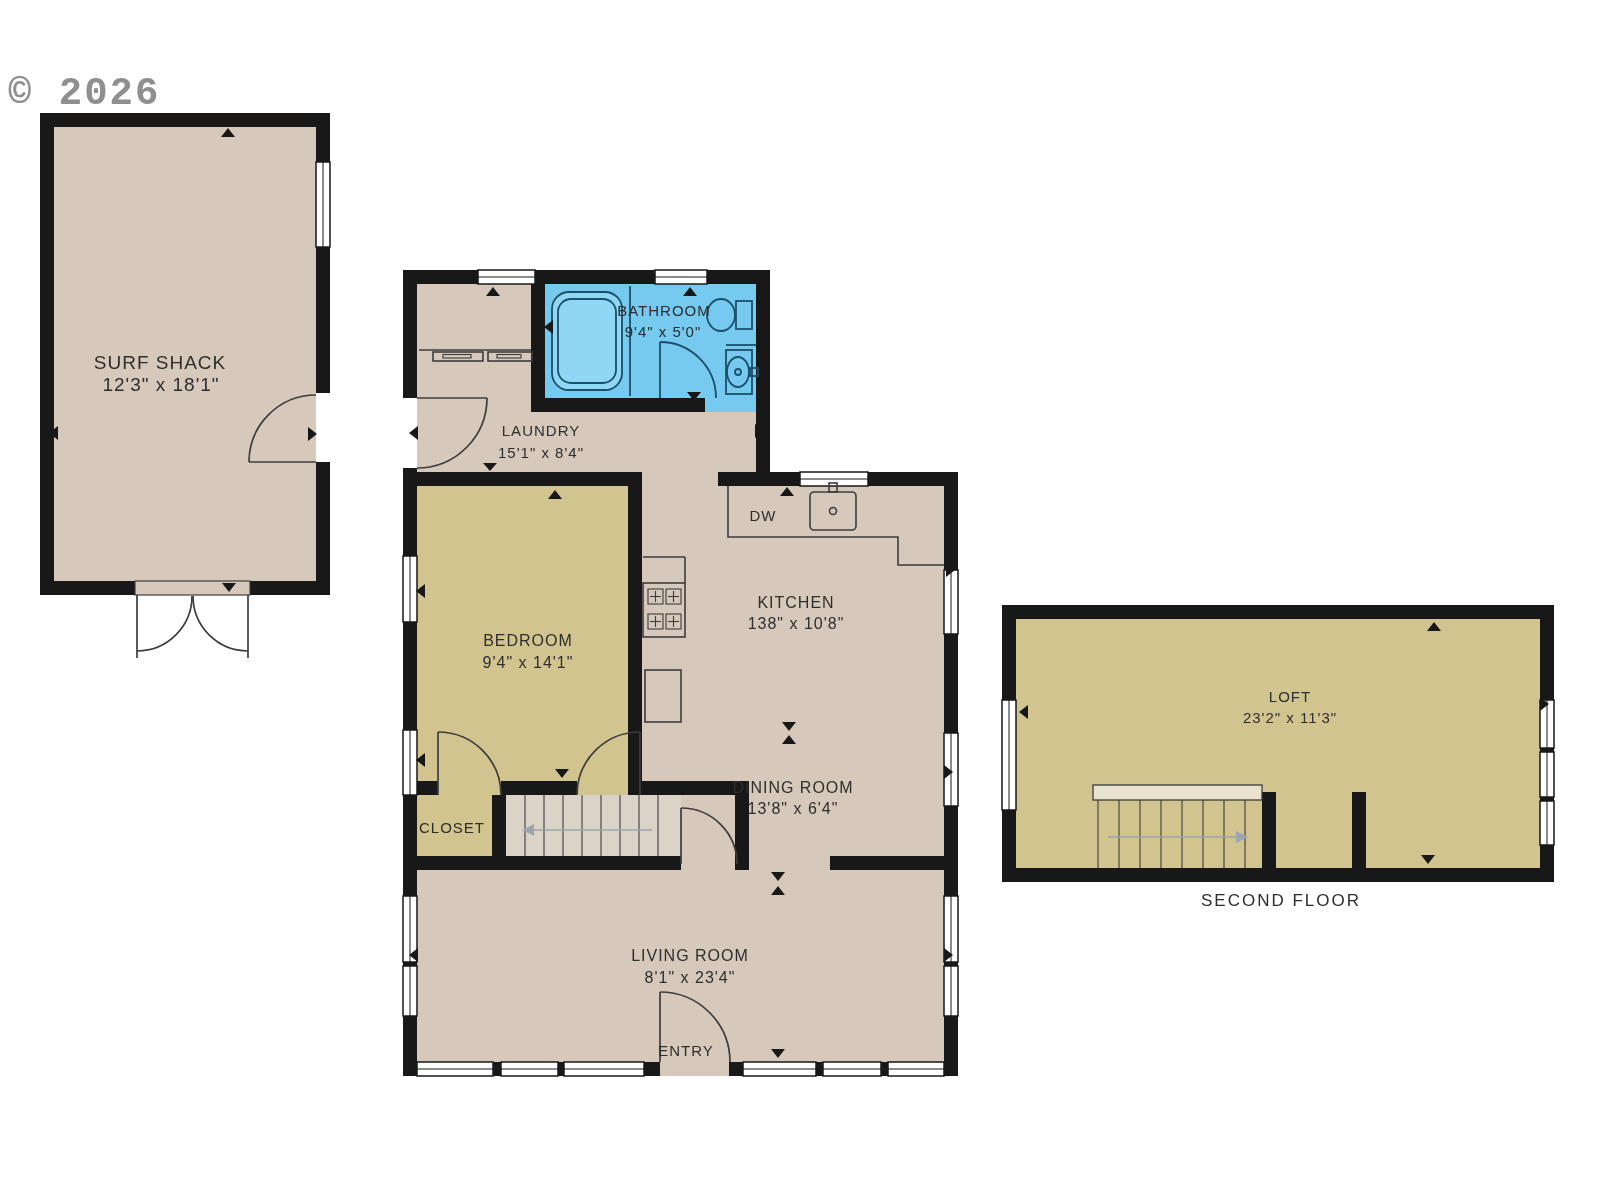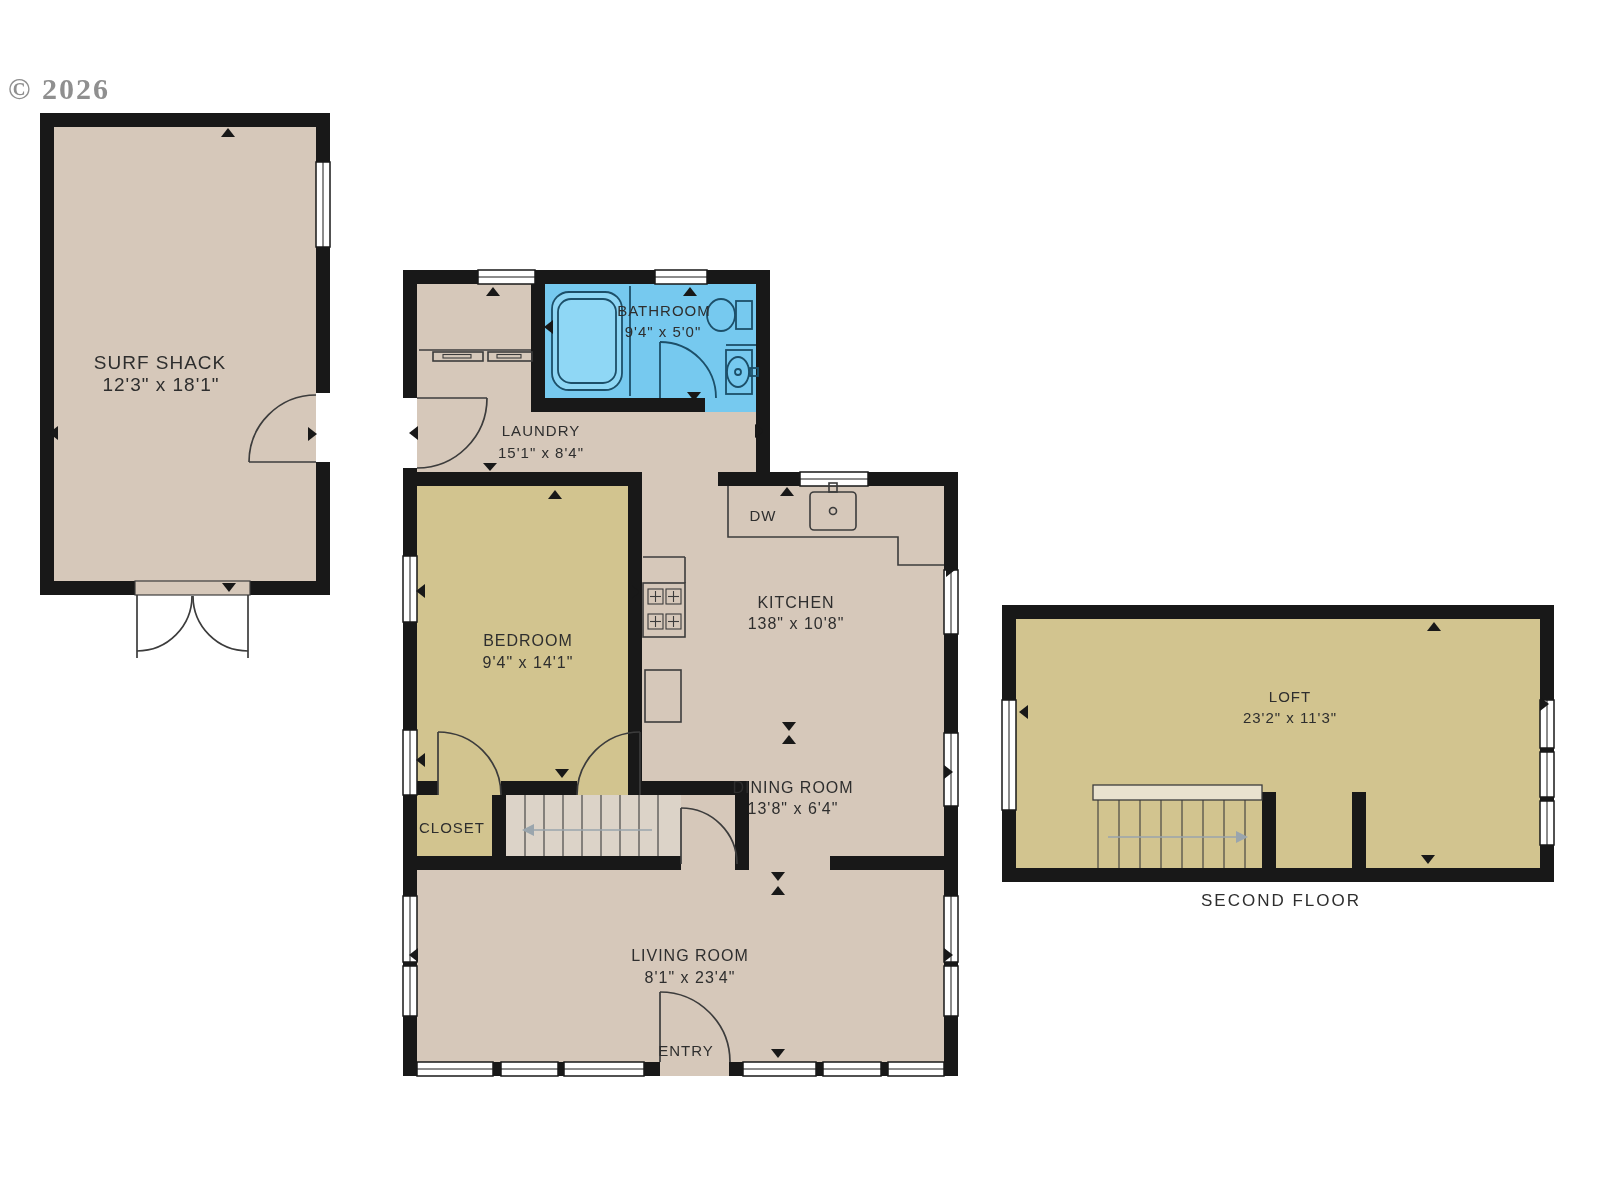--- a/index.html
+++ b/index.html
@@ -1,20 +1,20 @@
 <!DOCTYPE html>
 <html style="--background: #ffffff; --wall: #181818; --floor_tan: #d6c8ba; --floor_olive: #d2c48f; --floor_blue: #76c9ef; --tub_fill: #8fd7f5; --stair_fill: #dcd3c8; --landing_fill: #e9e2cf; --bath_line: #1c4f69; --fixture_line: #3c3c3c; --arrow: #9aa5ad; --text: #2e2e2e; --watermark_color: #8f8f8f;"><head>
 <meta charset="utf-8">
 <style>
   html,body{margin:0;padding:0;background:#ffffff;}
   .canvas{position:relative;width:1600px;height:1200px;background:var(--background,#fff);overflow:hidden;}
   .watermark{
     position:absolute;left:8px;top:72px;
-    font-family:Liberation Serif, serif;
-    font-size:30px;font-weight:600;letter-spacing:2px;
+    font-family:Liberation Mono, monospace;
+    font-size:39px;font-weight:600;letter-spacing:2px;
     color:var(--watermark_color,#8f8f8f);
     text-align:center;
   }
   svg text{
     font-family:"Liberation Sans","DejaVu Sans",sans-serif;
     fill:var(--text,#2e2e2e);
     text-anchor:middle;
     letter-spacing:1px;
   }
   .t19{font-size:19px;}

